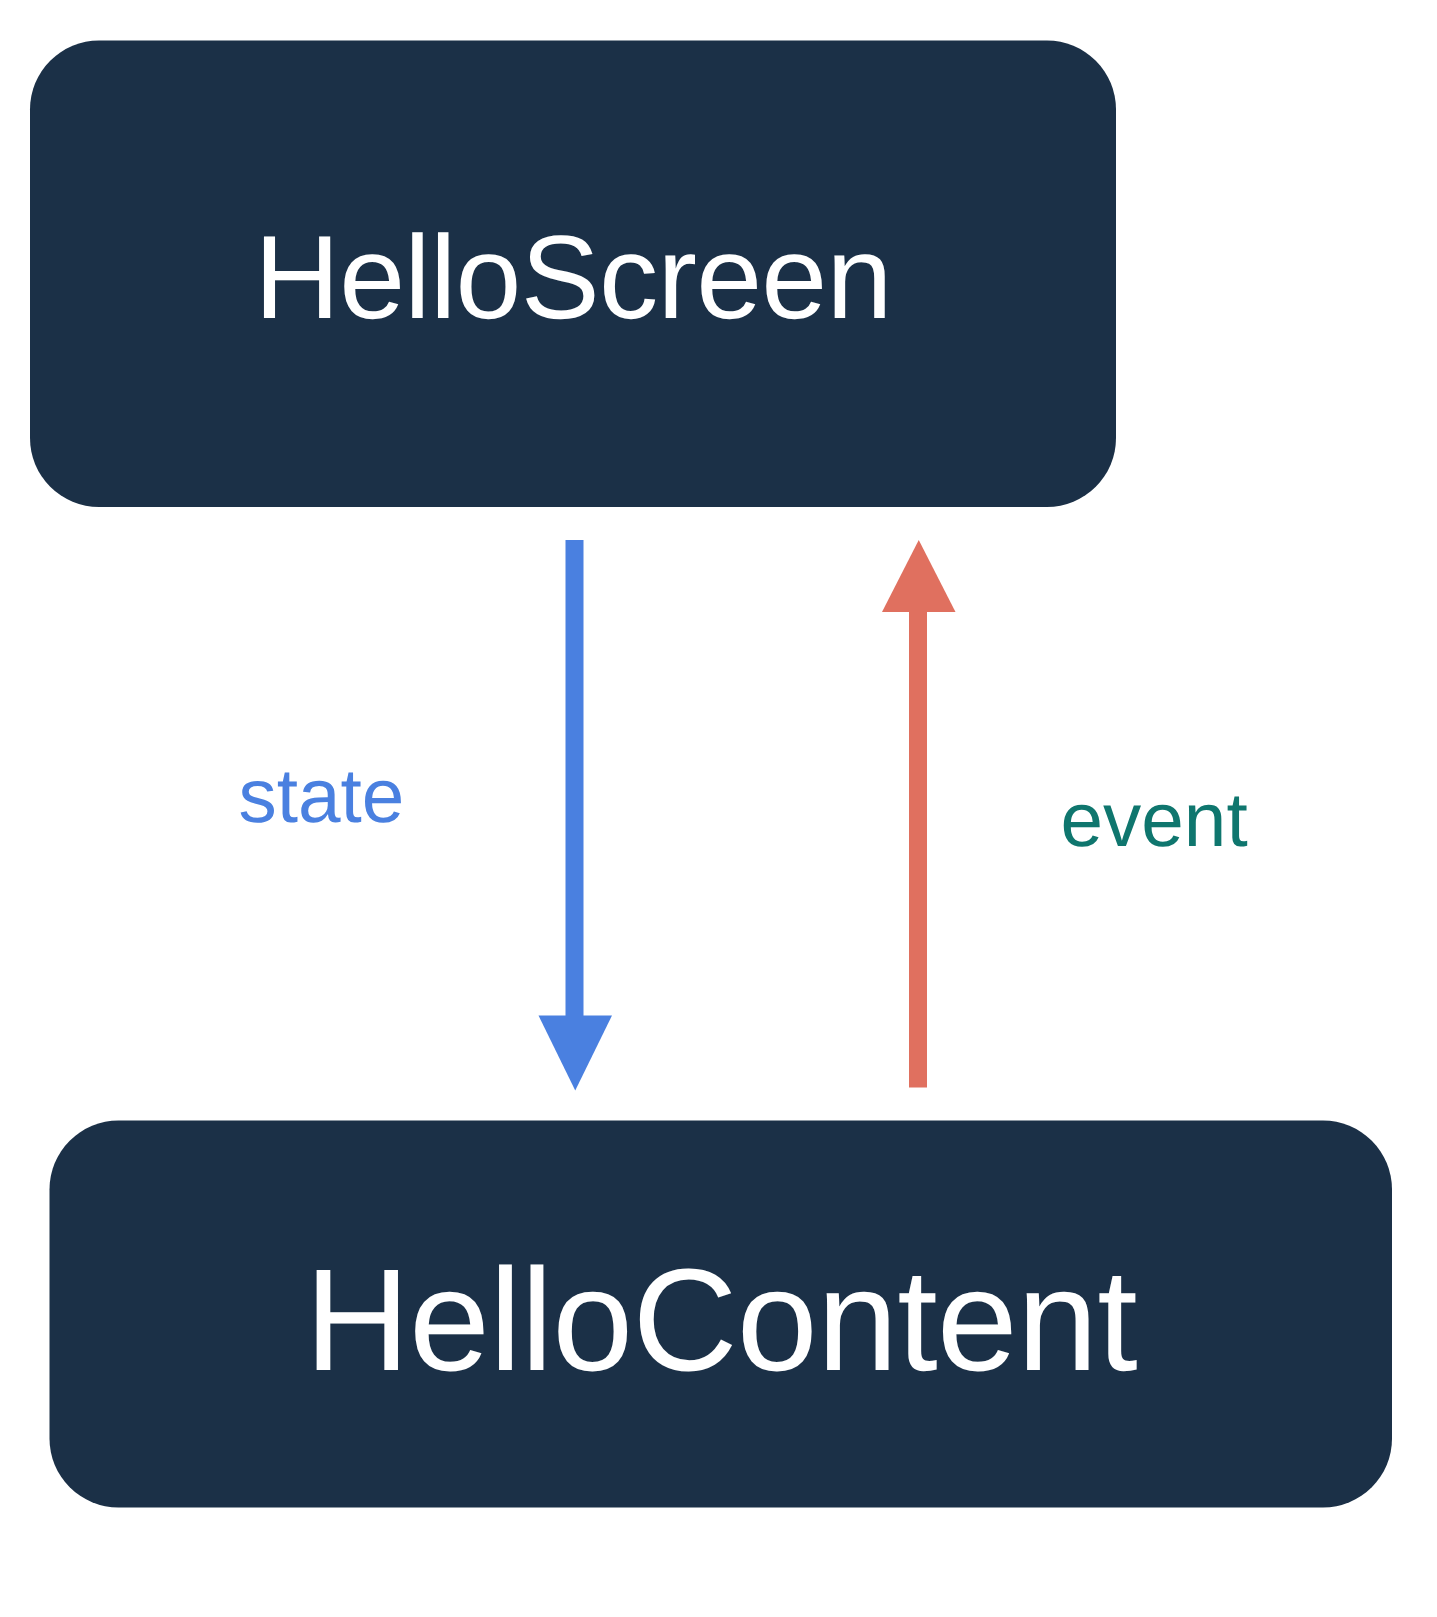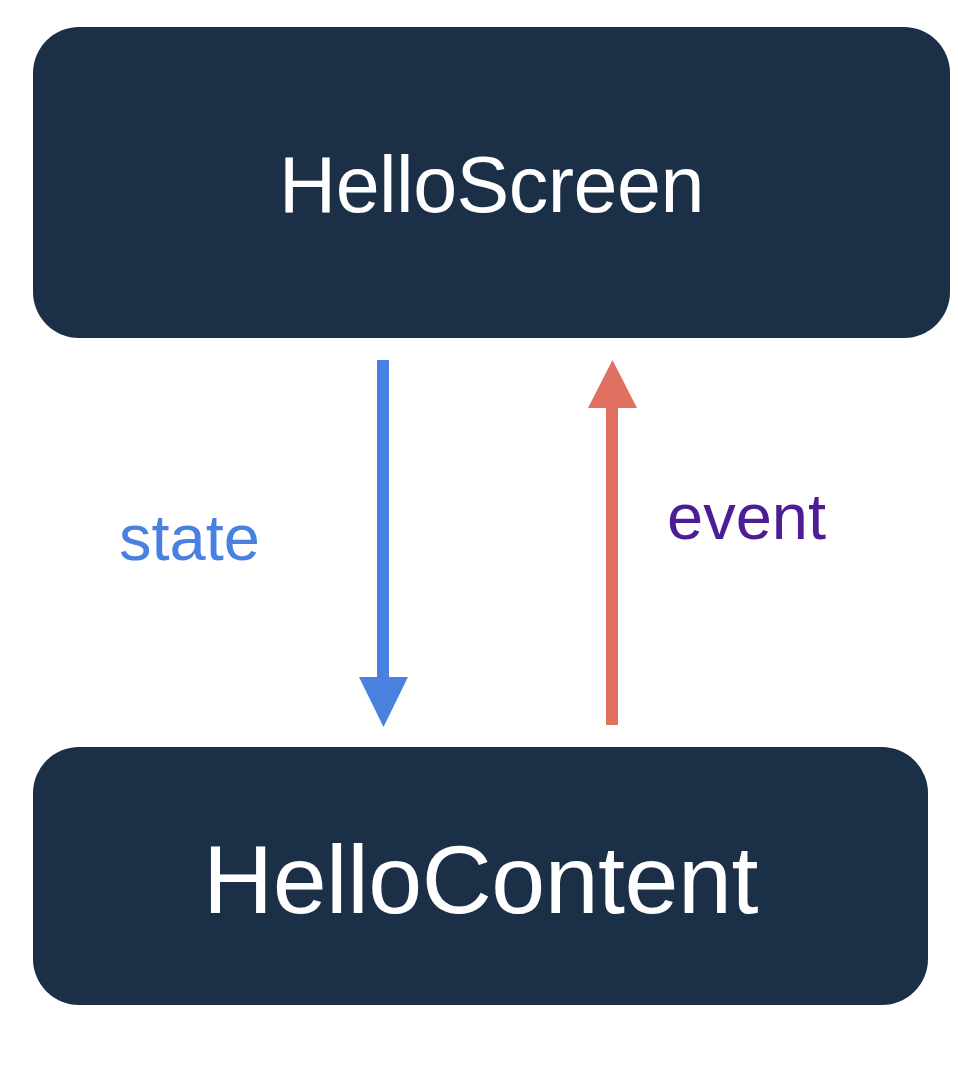--- a/index.html
+++ b/index.html
@@ -21,23 +21,23 @@
   .node-box {
     position: absolute;
     display: flex;
     align-items: center;
     justify-content: center;
     background: #1b3047;
     border-radius: 46px;
     box-sizing: border-box;
   }
   #node-hello-screen {
-    left: 33px;
+    left: 20px;
     top: 27px;
-    width: 917px;
+    width: 724px;
     height: 311px;
   }
   #node-hello-content {
     left: 33px;
     top: 747px;
     width: 895px;
     height: 258px;
   }
   .node-label {
     color: #ffffff;
@@ -63,34 +63,35 @@
     left: 0;
     top: 0;
     width: 958px;
     height: 1078px;
     pointer-events: none;
   }
   .edge-label {
     position: absolute;
     font-family: "Liberation Sans", sans-serif;
     font-weight: 400;
-    font-size: 65px;
+    font-size: 51px;
     line-height: 1;
     white-space: nowrap;
     user-select: none;
+    margin-left: 40px;
   }
   #edge-label-state {
     left: 119px;
     top: 505px;
     color: #4a80e0;
   }
   #edge-label-event {
     left: 667px;
-    top: 484px;
-    color: #4c1d95;
+    top: 521px;
+    color: #0f766e;
   }
 </style>
 </head>
 <body>
 
 <div id="diagram-canvas">
 
   <div class="node-box" id="node-hello-screen">
     <span class="node-label" id="label-hello-screen">HelloScreen</span>
   </div>

